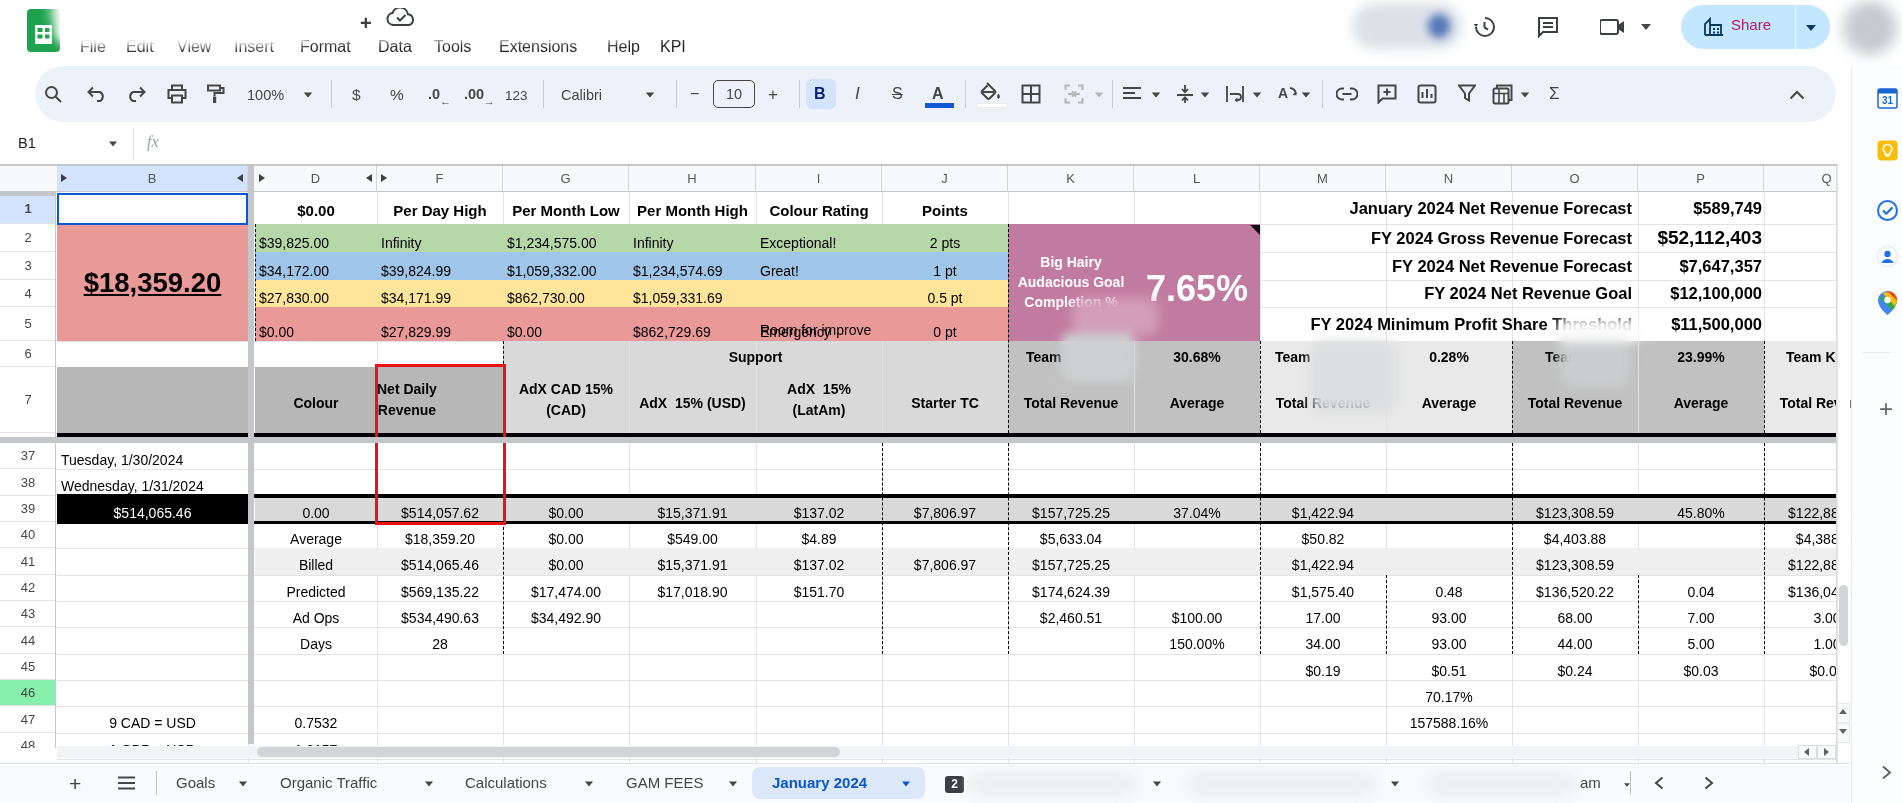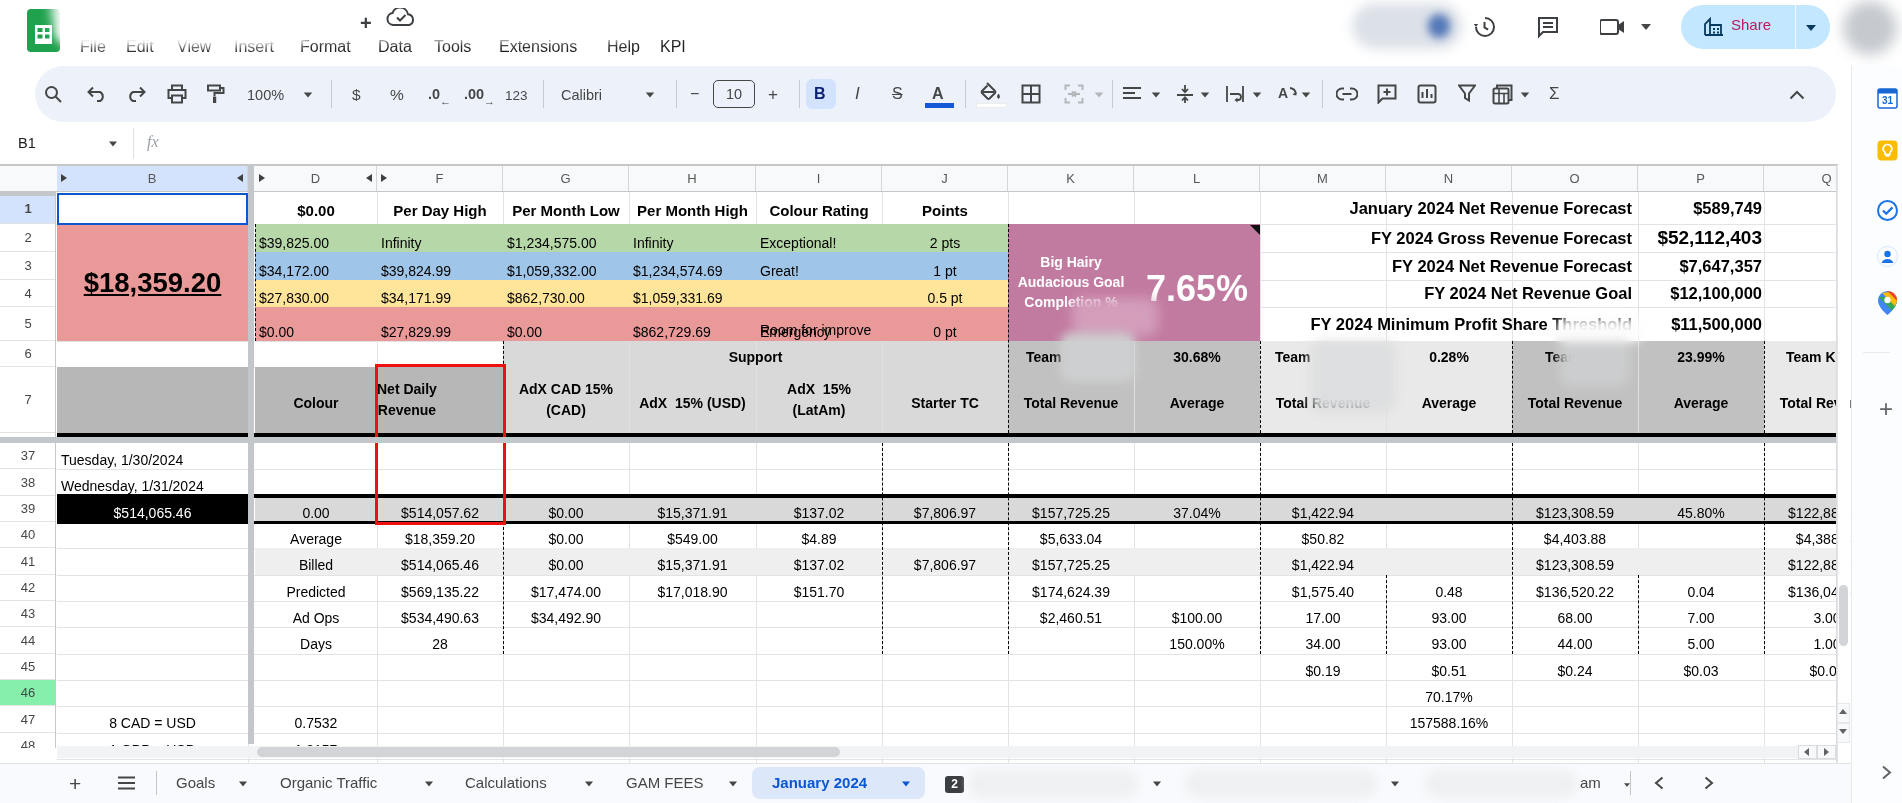--- a/index.html
+++ b/index.html
@@ -252,21 +252,21 @@
 <div class="c " style="left:1386px;top:627px;width:126px;height:27px;line-height:27px;transform:translateY(3.5px);">93.00</div>
 <div class="c " style="left:1512px;top:627px;width:126px;height:27px;line-height:27px;transform:translateY(3.5px);">44.00</div>
 <div class="c " style="left:1638px;top:627px;width:126px;height:27px;line-height:27px;transform:translateY(3.5px);">5.00</div>
 <div class="c " style="left:1764px;top:627px;width:126px;height:27px;line-height:27px;transform:translateY(3.5px);">1.00</div>
 <div class="c " style="left:1260px;top:654px;width:126px;height:26px;line-height:26px;transform:translateY(3.5px);">$0.19</div>
 <div class="c " style="left:1386px;top:654px;width:126px;height:26px;line-height:26px;transform:translateY(3.5px);">$0.51</div>
 <div class="c " style="left:1512px;top:654px;width:126px;height:26px;line-height:26px;transform:translateY(3.5px);">$0.24</div>
 <div class="c " style="left:1638px;top:654px;width:126px;height:26px;line-height:26px;transform:translateY(3.5px);">$0.03</div>
 <div class="c " style="left:1764px;top:654px;width:126px;height:26px;line-height:26px;transform:translateY(3.5px);">$0.06</div>
 <div class="c " style="left:1386px;top:680px;width:126px;height:26px;line-height:26px;transform:translateY(3.5px);">70.17%</div>
-<div class="c " style="left:57px;top:706px;width:191px;height:27px;line-height:27px;transform:translateY(3.5px);">8 CAD = USD</div>
+<div class="c " style="left:57px;top:706px;width:191px;height:27px;line-height:27px;transform:translateY(3.5px);">9 CAD = USD</div>
 <div class="c " style="left:255px;top:706px;width:122px;height:27px;line-height:27px;transform:translateY(3.5px);">0.7532</div>
 <div class="c " style="left:1386px;top:706px;width:126px;height:27px;line-height:27px;transform:translateY(3.5px);">157588.16%</div>
 <div class="c " style="left:57px;top:733px;width:191px;height:26px;line-height:26px;transform:translateY(3.5px);">1 GBP = USD</div>
 <div class="c " style="left:255px;top:733px;width:122px;height:26px;line-height:26px;transform:translateY(3.5px);">1.3157</div>
 <div style="position:absolute;left:57px;top:433px;width:1779px;height:4px;background:#000"></div>
 <div style="position:absolute;left:57px;top:494px;width:1779px;height:3.5px;background:#000"></div>
 <div style="position:absolute;left:57px;top:520.5px;width:1779px;height:3.5px;background:#000"></div>
 <div style="position:absolute;left:255px;top:224px;width:0;height:117px;border-left:1px dashed #000"></div>
 <div style="position:absolute;left:503px;top:341px;width:0;height:92px;border-left:1px dashed #000"></div>
 <div style="position:absolute;left:503px;top:522px;width:0;height:132px;border-left:1px dashed #000"></div>

